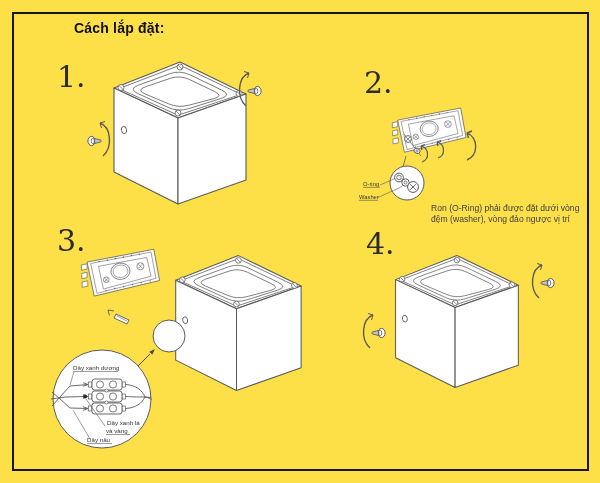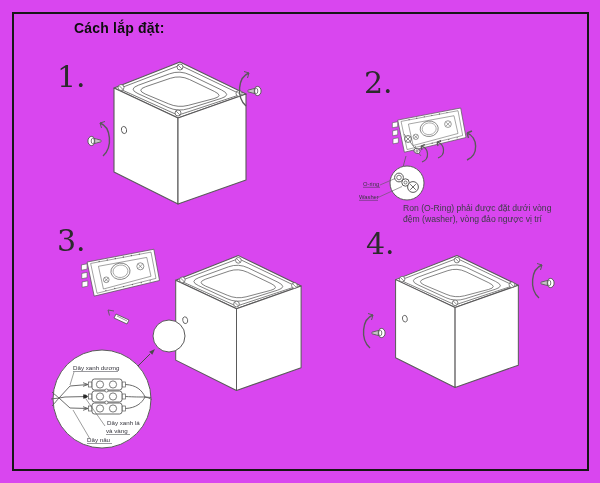--- a/index.html
+++ b/index.html
@@ -1,31 +1,31 @@
 <!DOCTYPE html>
 <html><head>
 <meta charset="utf-8">
 <style>
   html,body{margin:0;padding:0;background:#ffffff;}
   body{width:600px;height:483px;font-family:"Liberation Sans",sans-serif;}
-  .page{position:relative;width:600px;height:483px;background:#d946ef;overflow:hidden;}
+  .page{position:relative;width:600px;height:483px;background:#fde047;overflow:hidden;}
   .frame{position:absolute;left:12px;top:12px;width:573px;height:455px;border:2.5px solid #161616;}
   .title{position:absolute;left:74px;top:20px;font-size:14px;font-weight:bold;color:#0e0e0e;letter-spacing:0.2px;}
   .stepnum{position:absolute;font-family:"DejaVu Serif",serif;font-size:30px;color:#2b2b2b;line-height:1;}
   #num1{left:57px;top:62px;}
   #num2{left:364px;top:68px;}
   #num3{left:57px;top:226px;}
   #num4{left:366px;top:229px;}
   svg.step{position:absolute;overflow:visible;}
   #svg-step1{left:55px;top:48px;}
   #svg-step2{left:355px;top:60px;}
   #svg-step3{left:50px;top:240px;}
   #svg-step4{left:355px;top:235px;}
   .caption{position:absolute;left:403px;top:203px;width:185px;font-size:8.6px;line-height:11.4px;color:#3c3c46;}
-  .caption span{display:block;}
+  .caption span{display:block;margin-left:28px;}
   svg text{font-family:"Liberation Sans",sans-serif;fill:#35353d;}
   .lbl{font-size:6.2px;}
   .lbl-sm{font-size:5.8px;}
 </style>
 </head>
 <body>
 
 <div class="page">
   <div class="frame"></div>
   <div class="title">Cách lắp đặt:</div>

